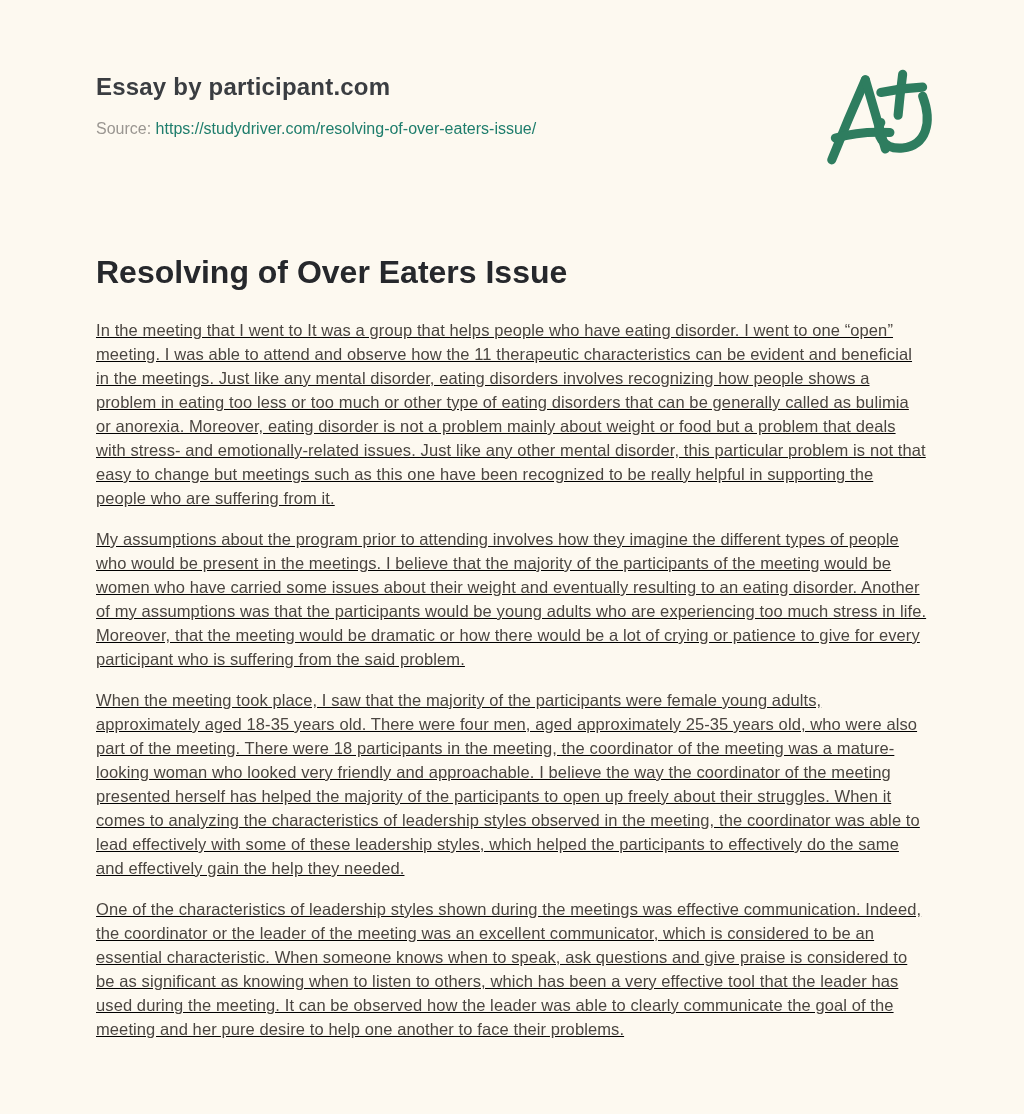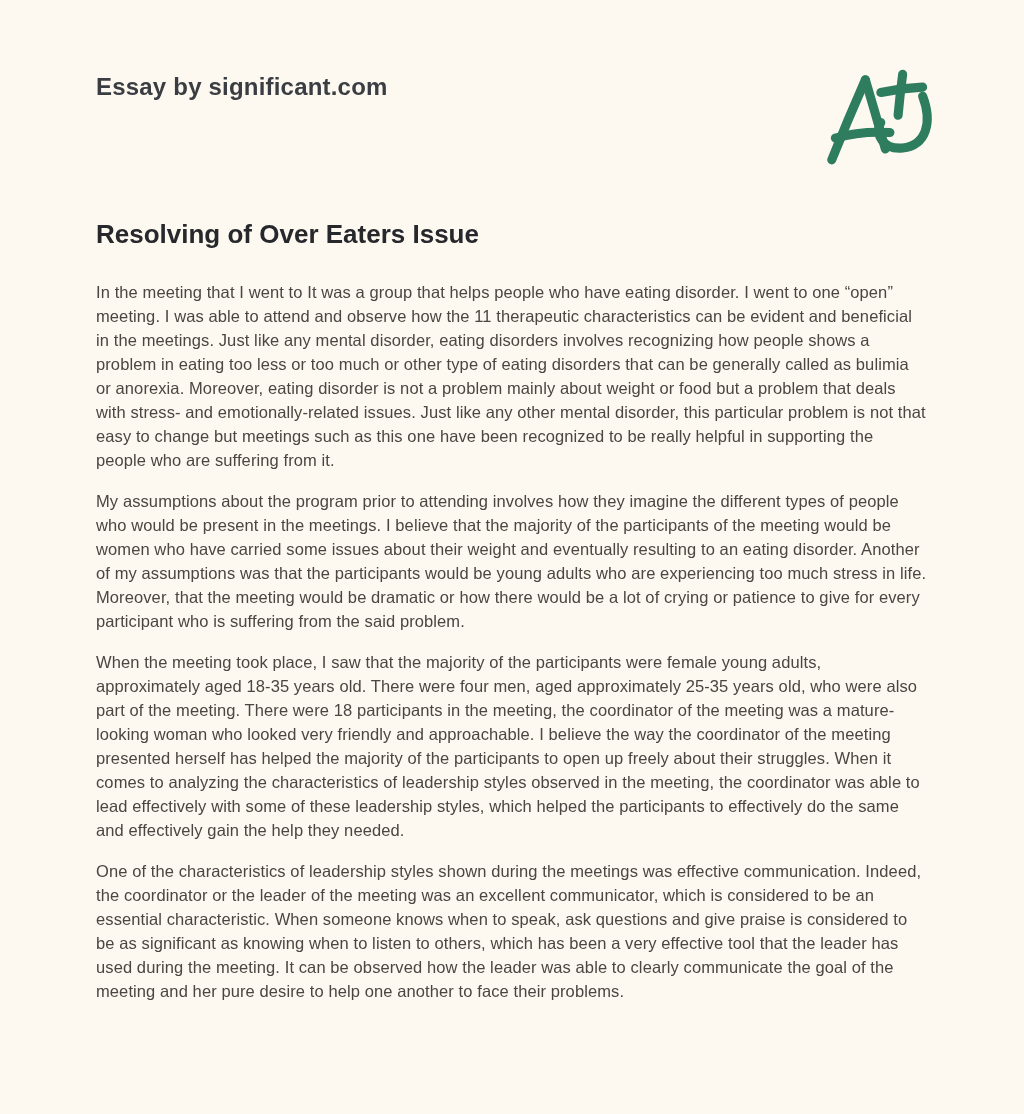--- a/index.html
+++ b/index.html
@@ -41,44 +41,49 @@
   }
   .logo {
     position: absolute;
     top: -4px;
     right: -8px;
     width: 114px;
     height: 100px;
   }
   h2.essay-title {
     margin: 112px 0 0 0;
-    font-size: 26px;
+    font-size: 32px;
     line-height: 40px;
     font-weight: 600;
     color: #26282C;
   }
   .essay-body {
     margin-top: 26px;
+    text-decoration: underline;
   }
   .essay-body p {
     margin: 0 0 17px 0;
     font-size: 16.5px;
     line-height: 24px;
     color: #4B4641;
     letter-spacing: 0.1px;
   }
 </style>
 </head>
 <body>
 
 <div class="page">
 
   <div class="header-row">
-    <h1 class="site-title">Essay by significant.com</h1>
+    <h1 class="site-title">Essay by participant.com</h1>
 
+    <p class="source-line">
+      <span>Source:</span>
+      <a href="#">https://studydriver.com/resolving-of-over-eaters-issue/</a>
+    </p>
 
     <div class="logo">
       <svg viewBox="0 0 120 110" width="114" height="100" fill="none" stroke="#2E7D5F" stroke-width="10" stroke-linecap="round">
         <path d="M8 101 Q26 56 45 13"></path>
         <path d="M45 13 Q56 50 67 89"></path>
         <path d="M12 77 Q40 69 72 71"></path>
         <path d="M86 7 Q83 30 81 52"></path>
         <path d="M62 27 Q85 22 108 21"></path>
         <path d="M108 31 C119 60 112 85 86 88 C64 90 55 72 62 60"></path>
       </svg>

